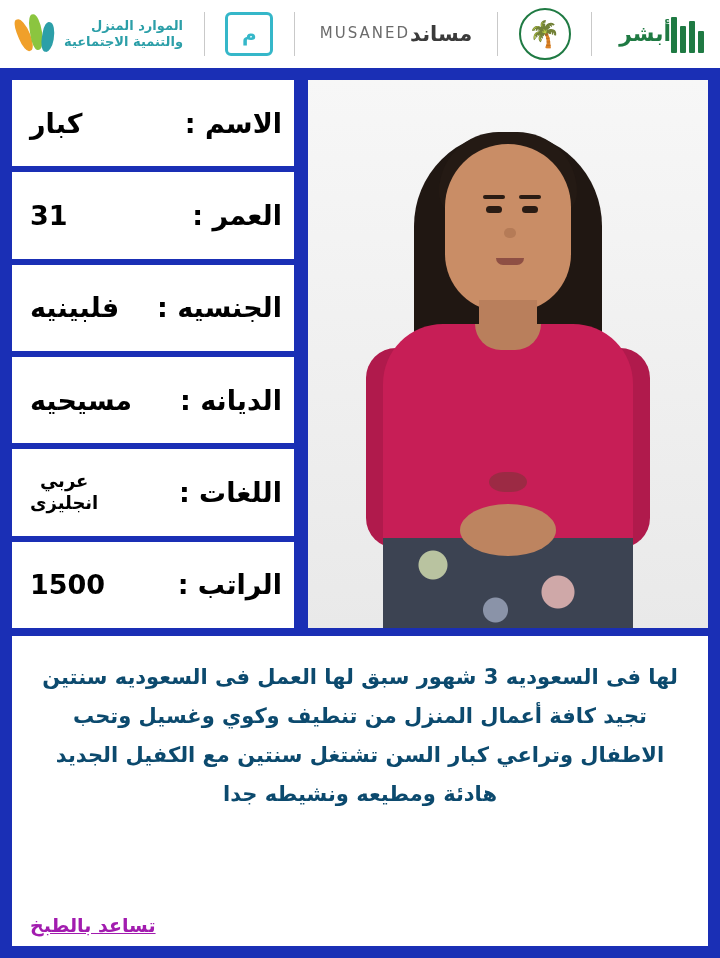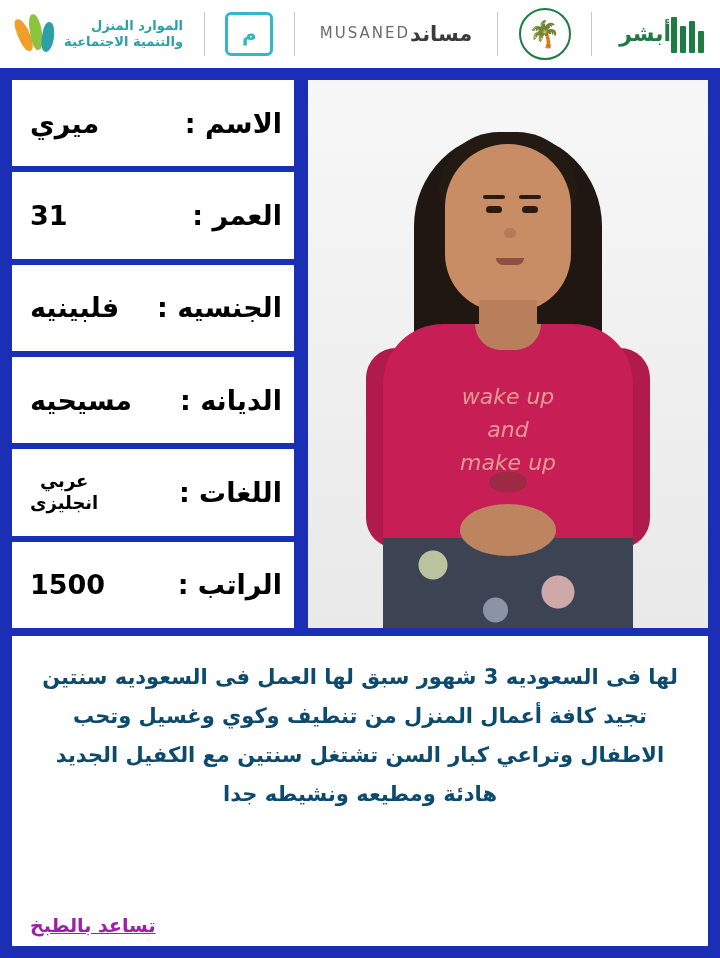--- a/index.html
+++ b/index.html
@@ -419,36 +419,31 @@
           <div class="brow r"></div>
         <div class="eye l"></div>
           <div class="eye r"></div>
         <div class="nose"></div>
         <div class="mouth"></div>
         <div class="neck"></div>
         <div class="sleeve-l"></div>
         <div class="sleeve-r"></div>
         <div class="shirt"></div>
         <div class="shirt-collar"></div>
-        <div class="shirt-text">
-          <div>wake up</div>
-          <div>and</div>
-          <div>make up</div>
-        </div>
         <div class="lips-print"></div>
         <div class="skirt"></div>
         <div class="hands"></div>
       </div>
     </div>
 
     <div class="info-table">
 
       <div class="info-row">
         <span class="info-label">الاسم :</span>
-        <span class="info-value">ميري</span>
+        <span class="info-value">كبار</span>
       </div>
 
       <div class="info-row">
         <span class="info-label">العمر :</span>
         <span class="info-value">31</span>
       </div>
 
       <div class="info-row">
         <span class="info-label">الجنسيه :</span>
         <span class="info-value">فلبينيه</span>

